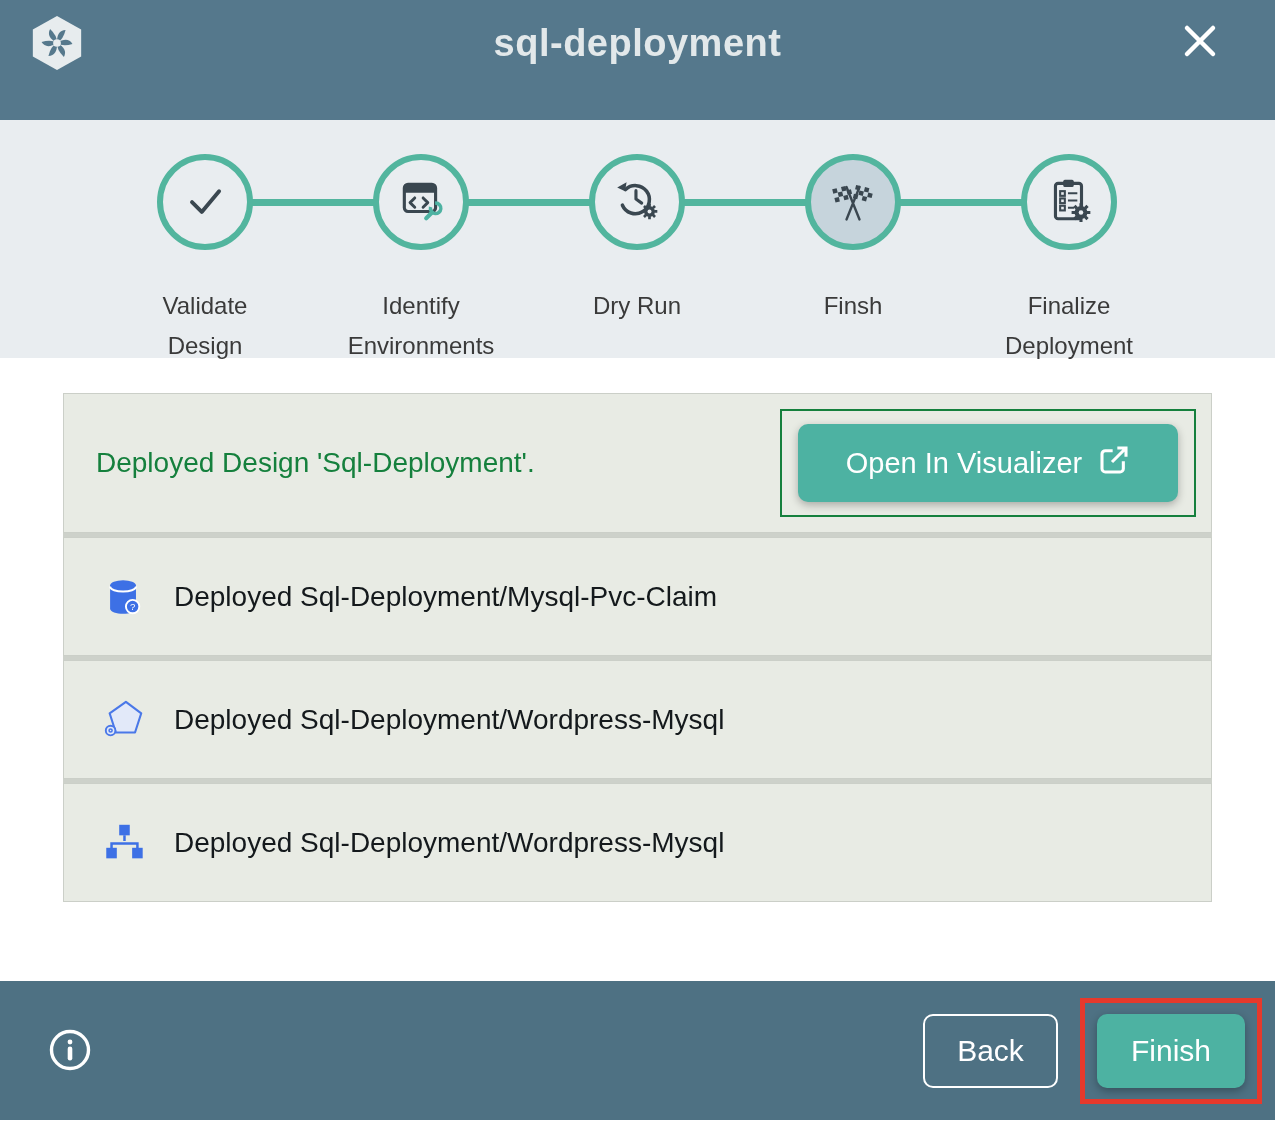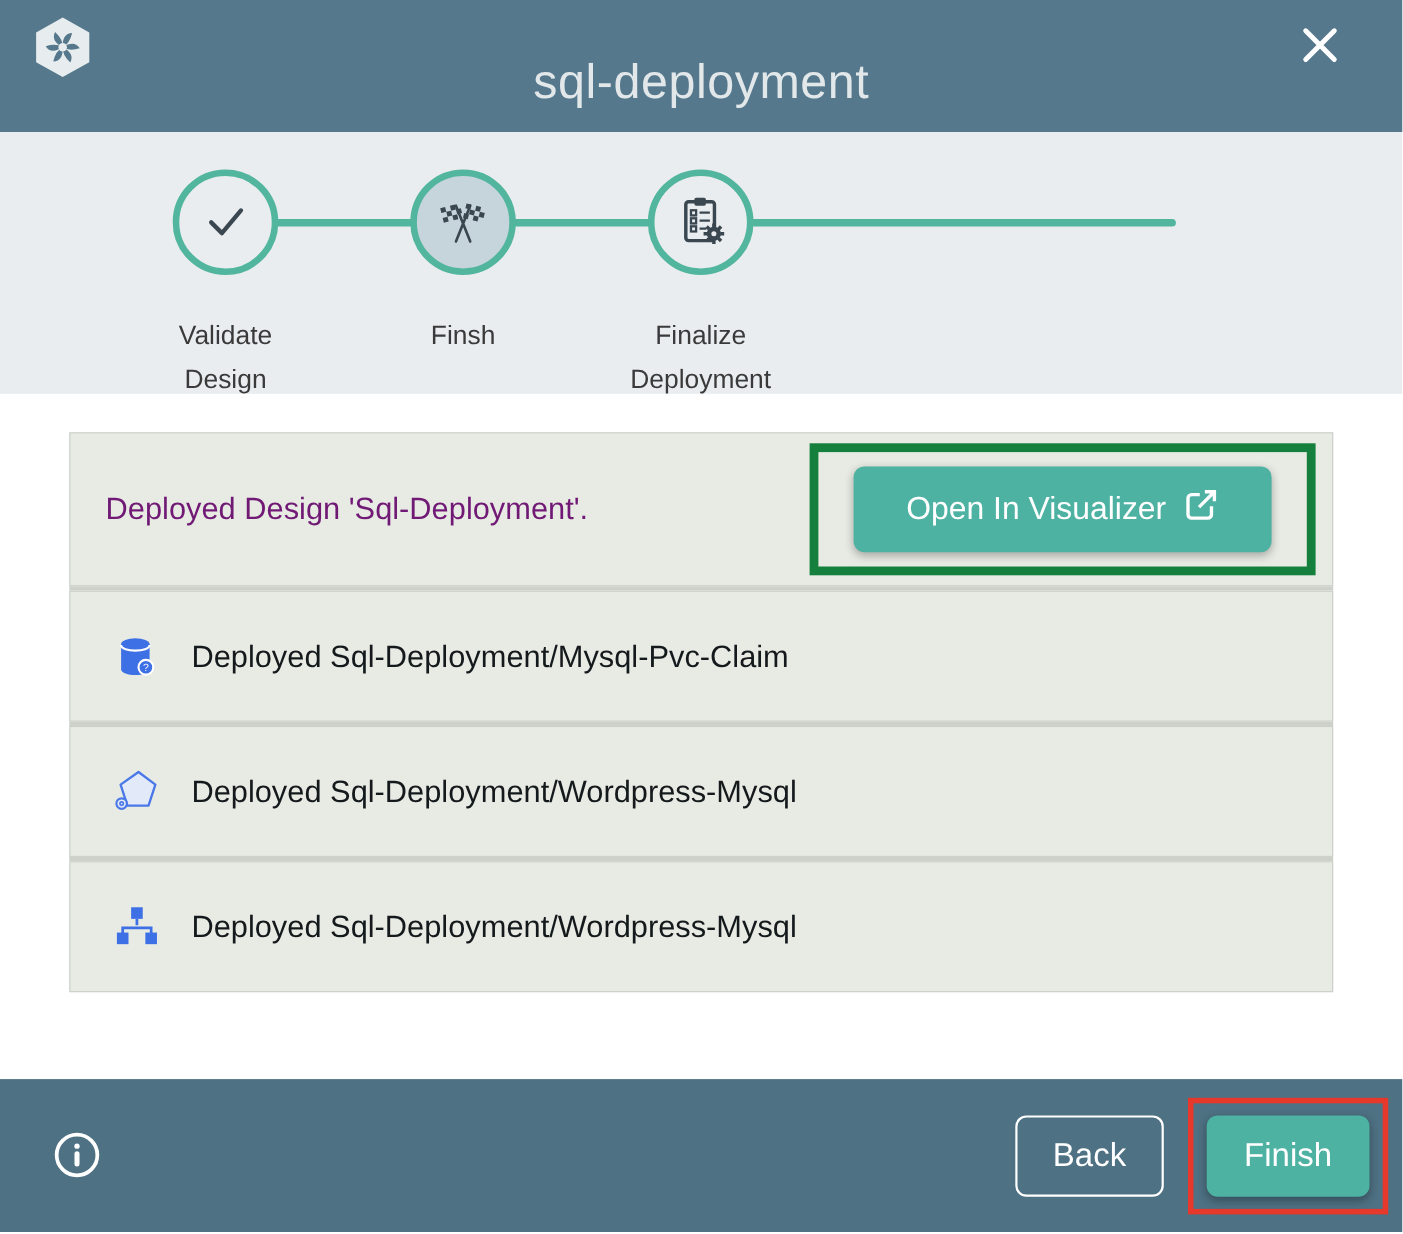--- a/index.html
+++ b/index.html
@@ -3,21 +3,21 @@
 <meta charset="utf-8">
 <style>
   * { margin:0; padding:0; box-sizing:border-box; }
   html,body { width:1275px; height:1122px; overflow:hidden; background:#fff;
               font-family:"Liberation Sans", sans-serif; }
 
   
   .header { position:relative; height:120px; background:#55788c; }
   .logo { position:absolute; left:28px; top:14px; width:58px; height:58px; }
   .modal-title { position:absolute; left:0; right:0; top:22px; text-align:center;
-                 font-size:44px; color:#e2e8ea; font-weight:400; letter-spacing:.5px;margin-top:28px; }
+                 font-size:38px; color:#e2e8ea; font-weight:700; letter-spacing:.5px; }
   .close-btn { position:absolute; right:52px; top:18px; width:46px; height:46px;
                background:none; border:none; cursor:pointer; padding:4px; }
 
   
   .stepper { position:relative; height:238px; background:#e9edf0; }
   .connector { position:absolute; left:205px; top:79px; width:864px; height:7px;
                background:#52b59e; border-radius:4px; }
   .steps { position:relative; display:flex; padding:34px 98px 0 97px; }
   .step { width:216px; display:flex; flex-direction:column; align-items:center; }
   .step-circle { width:96px; height:96px; border-radius:50%; border:6px solid #52b59e;
@@ -25,26 +25,26 @@
   .step.current .step-circle { background:#c6d4dc; }
   .step-label { margin-top:36px; font-size:24px; line-height:40px; color:#3a3a3a;
                 text-align:center; white-space:pre-line; }
 
   
   .content { height:588px; background:#fff; }
   .result-list { margin:35px 63px 0 63px; width:1149px; }
   .row { background:#e8ebe4; border:1px solid #cbcfc8; display:flex; align-items:center; }
   .row-divider { height:4px; background:#cdd1ca; }
   .design-row { height:140px; padding:0 15px 0 32px; justify-content:space-between; }
-  .design-text { font-size:28px; color:#701a75; }
+  .design-text { font-size:28px; color:#15803d; }
   .item-row { height:119px; padding:0 32px 0 37px; }
   .item-icon { width:46px; height:46px; flex:0 0 46px; }
   .item-text { margin-left:27px; font-size:28px; color:#14191c; }
 
-  .annotation { border:8px solid #15803d; padding:13px 32px;margin-left:28px; }
+  .annotation { border:2px solid #15803d; padding:13px 16px;margin-left:28px; }
   .open-visualizer-btn { display:flex; align-items:center; justify-content:center; gap:16px;
                          width:380px; height:78px; background:#4db2a2; color:#fff;
                          border:none; border-radius:10px; font-size:29px; cursor:pointer;
                          font-family:"Liberation Sans", sans-serif;
                          box-shadow:0 3px 8px rgba(0,0,0,.28); }
 
   
   .footer { position:relative; height:139px; background:#4e7183;
             display:flex; align-items:center; }
   .info-btn { position:absolute; left:47px; top:50%; transform:translateY(-50%);
@@ -96,21 +96,55 @@
         <span>
           <svg viewBox="0 0 48 48" width="52" height="52">
             <path d="M12 26l9 9 16-19" fill="none" stroke="#3a4750" stroke-width="3.6" stroke-linecap="round" stroke-linejoin="round"></path>
           </svg>
         </span>
       </div>
       <div class="step-label">Validate
 Design</div>
     </div>
 
-
+    <div class="step">
+      <div class="step-circle">
+        <span>
+          <svg viewBox="0 0 48 48" width="50" height="50">
+            <rect x="8" y="9" width="30" height="26" rx="3.5" fill="none" stroke="#3a4750" stroke-width="3"></rect>
+            <path d="M8 12.5a3.5 3.5 0 0 1 3.5-3.5h23a3.5 3.5 0 0 1 3.5 3.5V17H8z" fill="#3a4750"></path>
+            <path d="M18 22l-4.5 4.5L18 31M26 22l4.5 4.5L26 31" fill="none" stroke="#3a4750" stroke-width="2.8" stroke-linecap="round" stroke-linejoin="round"></path>
+            <circle cx="38" cy="32" r="5" fill="none" stroke="#4db2a2" stroke-width="3.4" stroke-dasharray="20 6" transform="rotate(-40 38 32)"></circle>
+            <path d="M34.5 36L29 41.5" stroke="#4db2a2" stroke-width="4" stroke-linecap="round"></path>
+          </svg>
+        </span>
+      </div>
+      <div class="step-label">Identify
+Environments</div>
+    </div>
+
+    <div class="step">
+      <div class="step-circle">
+        <span>
+          <svg viewBox="0 0 48 48" width="50" height="50">
+            <path d="M13 14a13.5 13.5 0 1 1-3 15" fill="none" stroke="#3a4750" stroke-width="3.4" stroke-linecap="round"></path>
+            <path d="M14 7l-1.5 8.5L5 12z" fill="#3a4750"></path>
+            <path d="M23 15v8l5.5 4" fill="none" stroke="#3a4750" stroke-width="3" stroke-linecap="round" stroke-linejoin="round"></path>
+            <g>
+              <circle cx="36" cy="35" r="5.2" fill="#3a4750"></circle>
+              <circle cx="36" cy="35" r="1.9" fill="#e9edf0"></circle>
+              <g stroke="#3a4750" stroke-width="2.6">
+                <path d="M36 27.5v3M36 39.5v3M28.5 35h3M40.5 35h3M30.7 29.7l2.1 2.1M39.2 38.2l2.1 2.1M41.3 29.7l-2.1 2.1M32.8 38.2l-2.1 2.1"></path>
+              </g>
+            </g>
+          </svg>
+        </span>
+      </div>
+      <div class="step-label">Dry Run</div>
+    </div>
 
     <div class="step current">
       <div class="step-circle">
         <span>
           <svg viewBox="0 0 48 48" width="52" height="52">
             <g stroke="#3a4750" stroke-width="2.2" stroke-linecap="round">
               <path d="M18 12l12 30M30 12L18 42"></path>
             </g>
             <g fill="#3a4750">
               <g transform="rotate(-14 14 18)">

